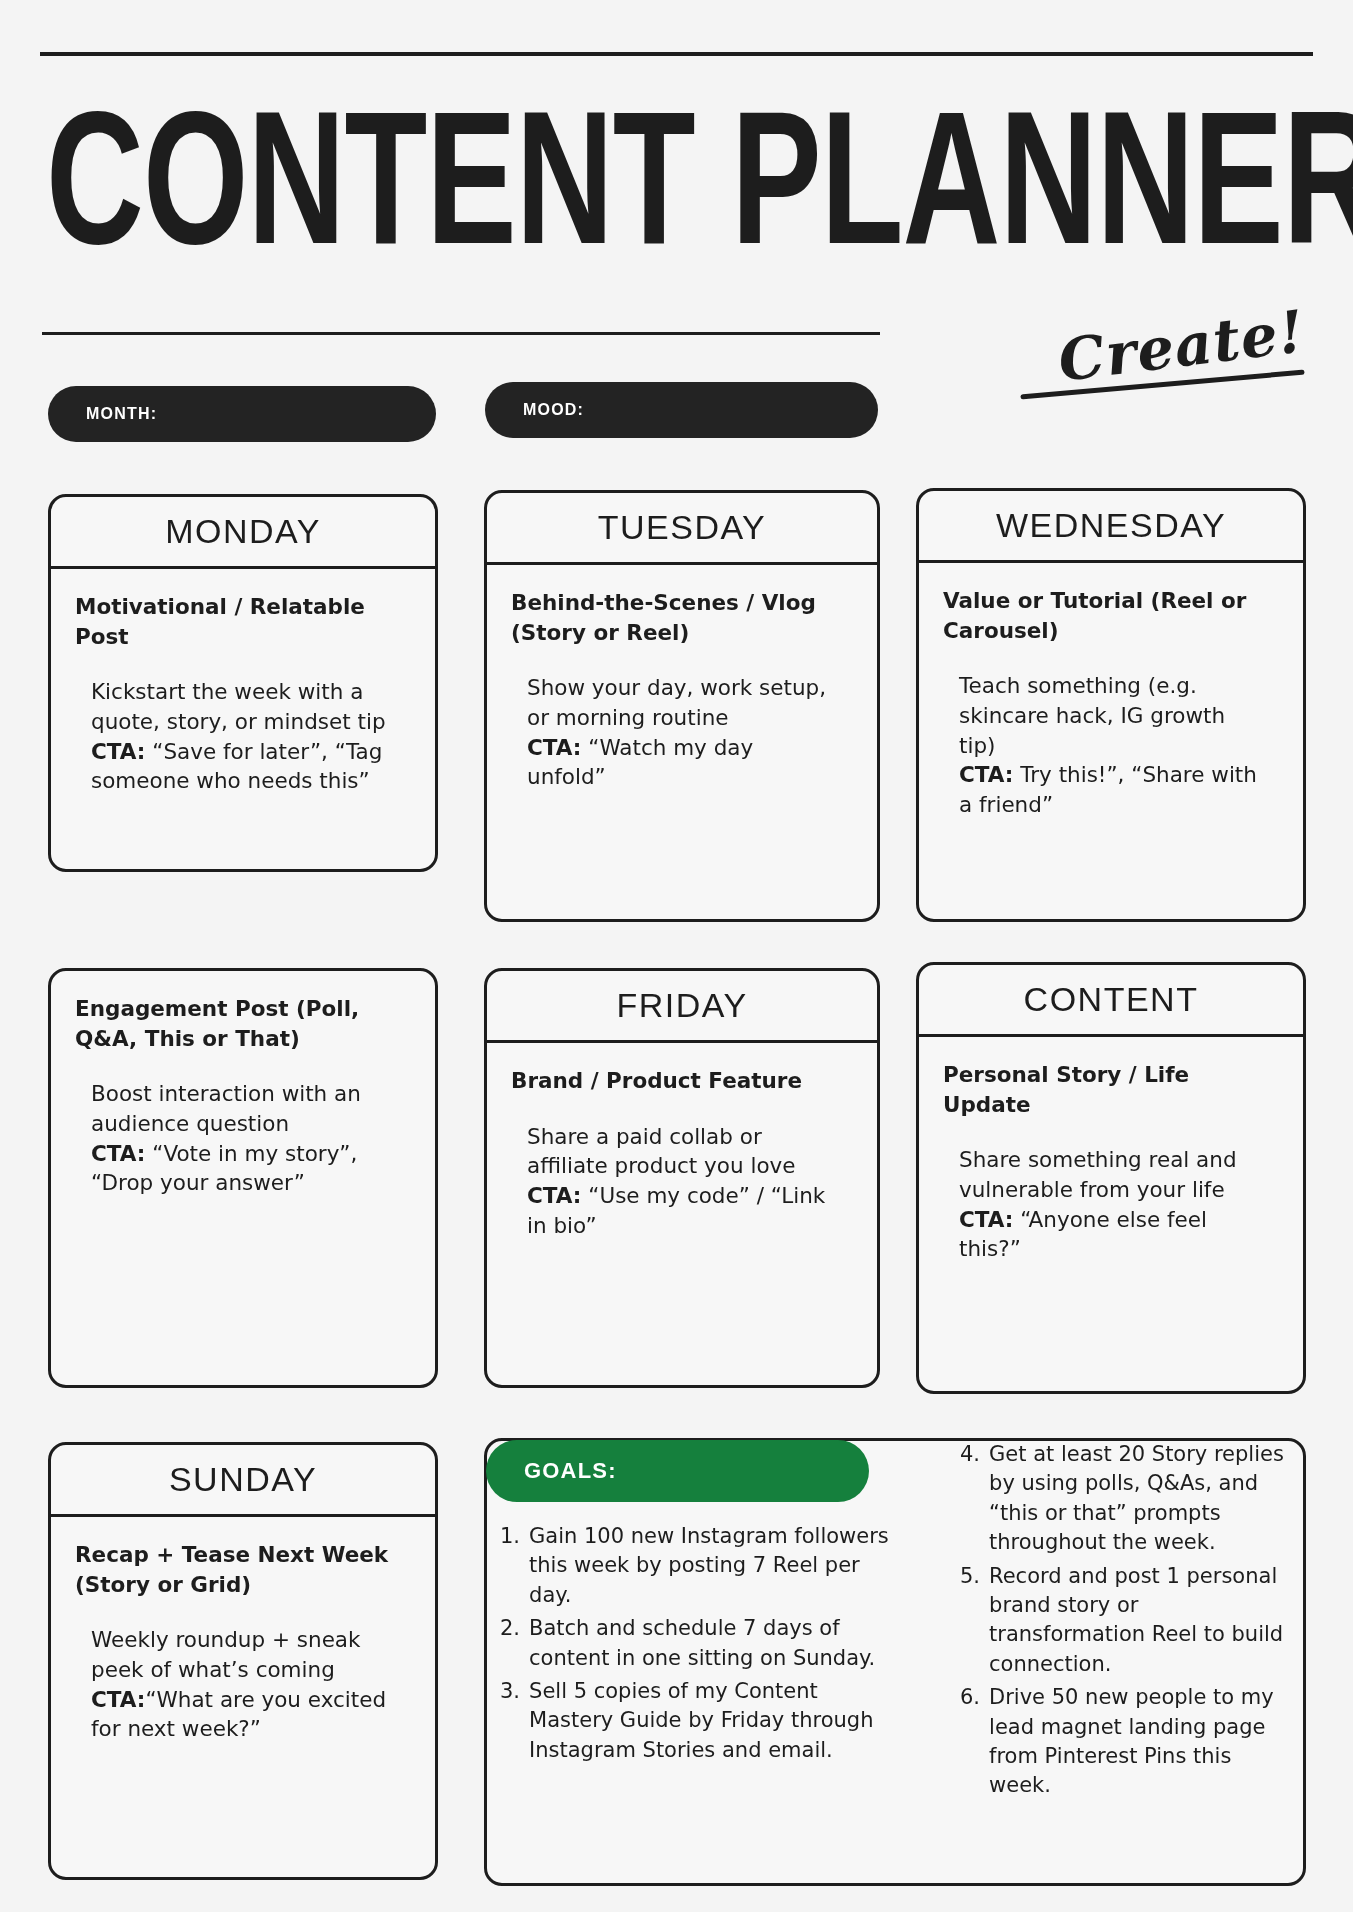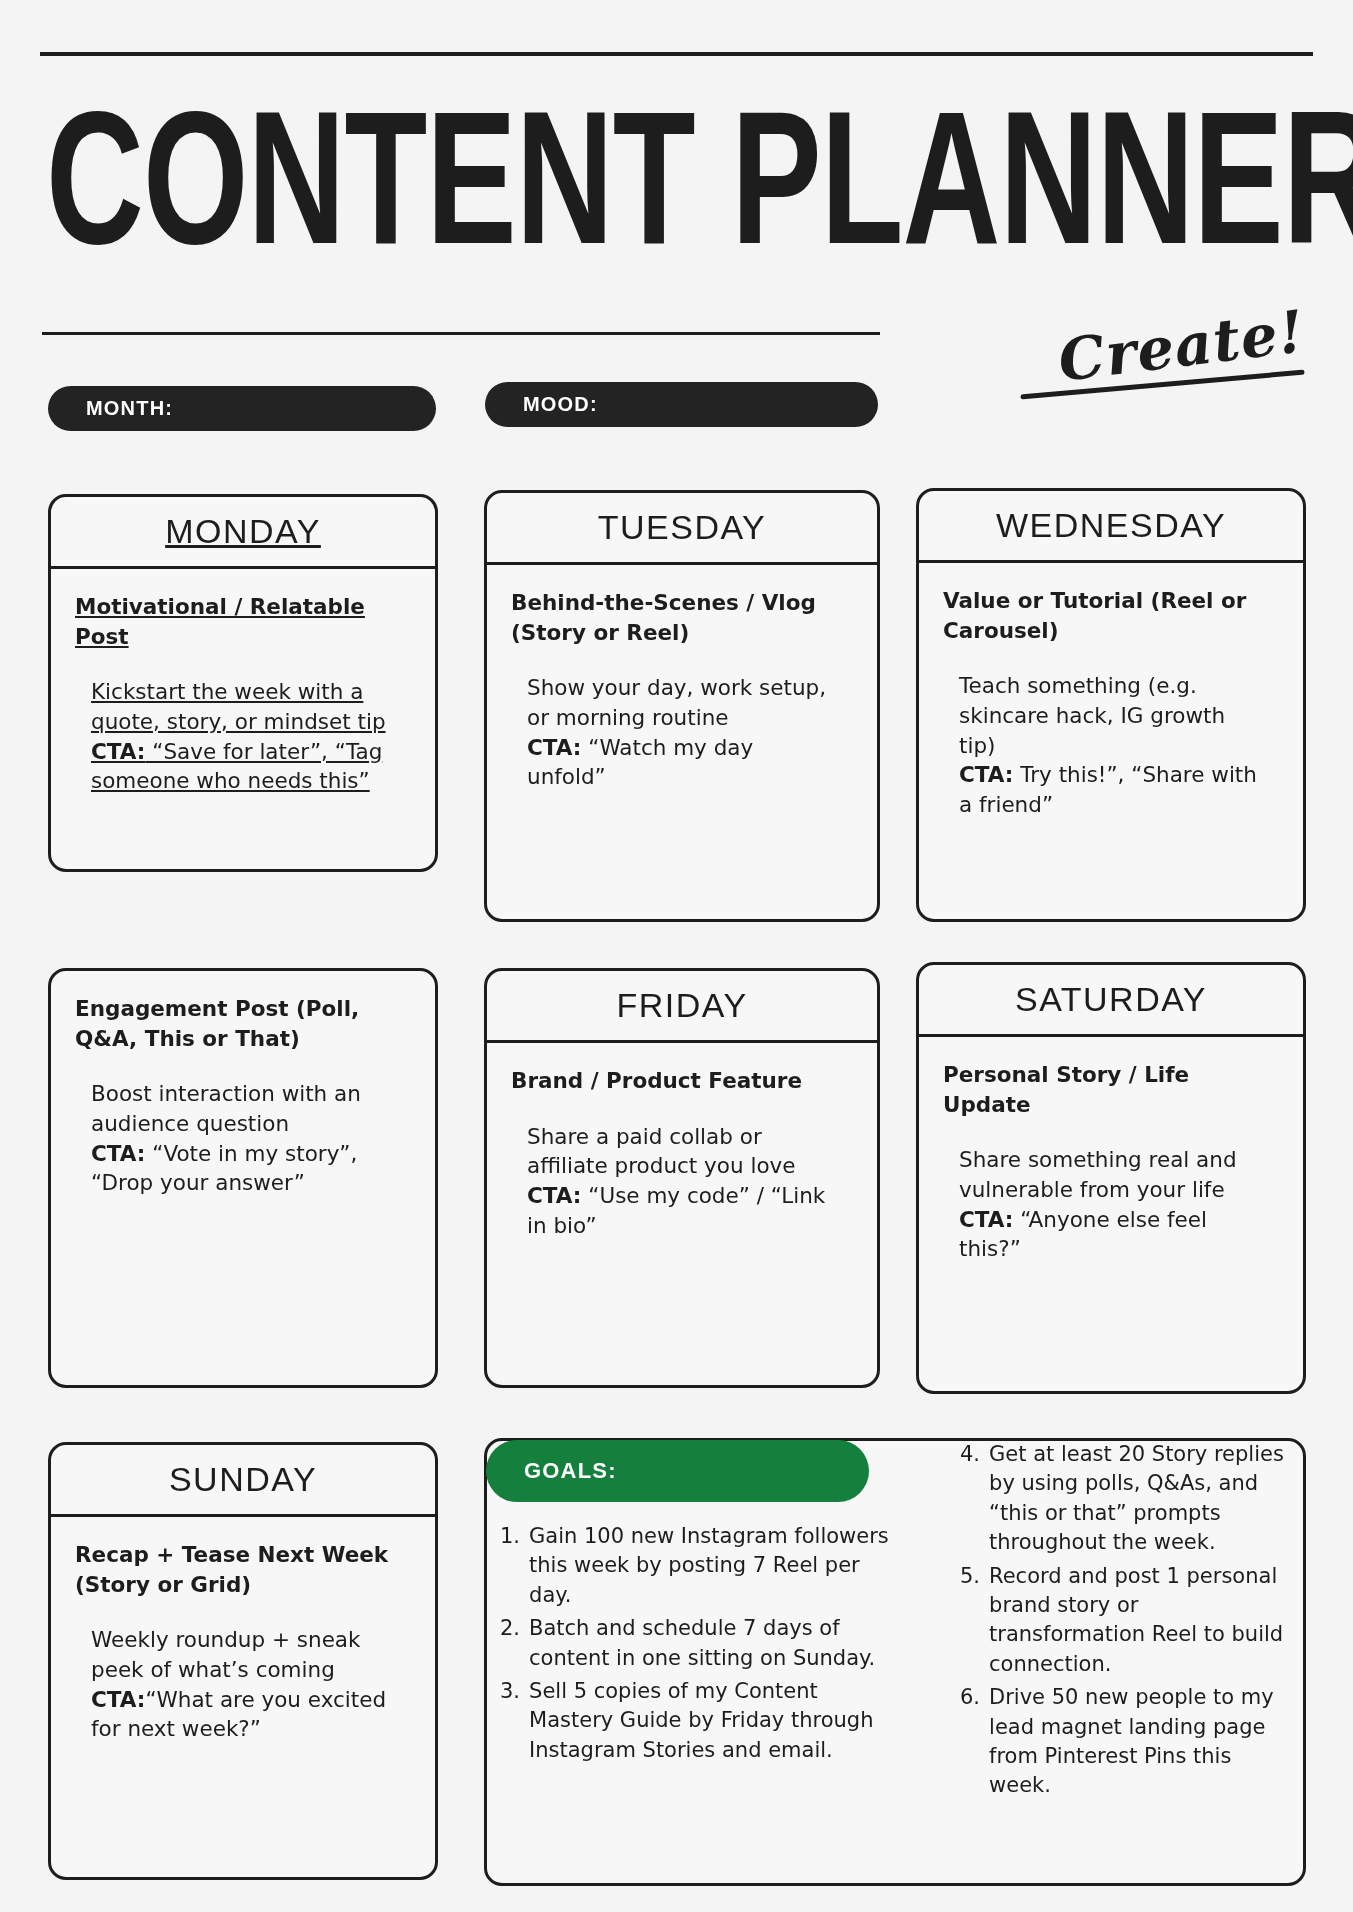--- a/index.html
+++ b/index.html
@@ -85,27 +85,27 @@
     border-radius: 3px;
     margin-left: auto;
   }
 
   
   .pill {
     position: absolute;
     background: #232323;
     color: #ffffff;
     border-radius: 40px;
-    height: 45px;
+    height: 56px;
     display: flex;
     align-items: center;
     padding-left: 38px;
     font-family: "Liberation Sans", sans-serif;
     font-weight: 700;
-    font-size: 20px;
+    font-size: 16px;
     letter-spacing: 1.2px;
   }
   .pill-month { left: 48px; top: 386px; width: 388px; }
   .pill-mood  { left: 485px; top: 382px; width: 393px; }
 
   
   .card {
     position: absolute;
     border: 3px solid #1d1d1d;
     border-radius: 18px;
@@ -132,21 +132,21 @@
     font-weight: 700;
     margin: 1px 0 26px 0;
   }
   .card-body .desc {
     margin: 16px;
     font-weight: 400;
   }
   .card-body .cta-label { font-weight: 700; }
 
   
-  .c-mon { left: 48px;  top: 494px;  width: 390px; height: 378px; text-decoration: underline; }
+  .c-mon { left: 48px;  top: 494px;  width: 390px; height: 378px; }
   .c-tue { left: 484px; top: 490px;  width: 396px; height: 432px; }
   .c-wed { left: 916px; top: 488px;  width: 390px; height: 434px; }
   
   .c-thu { left: 48px;  top: 968px;  width: 390px; height: 420px; }
   .c-fri { left: 484px; top: 968px;  width: 396px; height: 420px; }
   .c-sat { left: 916px; top: 962px;  width: 390px; height: 432px; }
   
   .c-sun { left: 48px;  top: 1442px; width: 390px; height: 438px; }
 
   
@@ -273,21 +273,21 @@
     <div class="card-body">
       <p class="subject">Brand / Product Feature</p>
       <p class="desc">
         <span>Share a paid collab or affiliate product you love</span><br>
         <span class="cta-label">CTA:</span><span> “Use my code” / “Link in bio”</span>
       </p>
     </div>
   </div>
 
   <div class="card c-sat">
-    <div class="card-head">SATURDAY</div>
+    <div class="card-head">CONTENT</div>
     <div class="card-body">
       <p class="subject">Personal Story / Life Update</p>
       <p class="desc">
         <span>Share something real and vulnerable from your life</span><br>
         <span class="cta-label">CTA:</span><span> “Anyone else feel this?”</span>
       </p>
     </div>
   </div>
 
   <div class="card c-sun">

